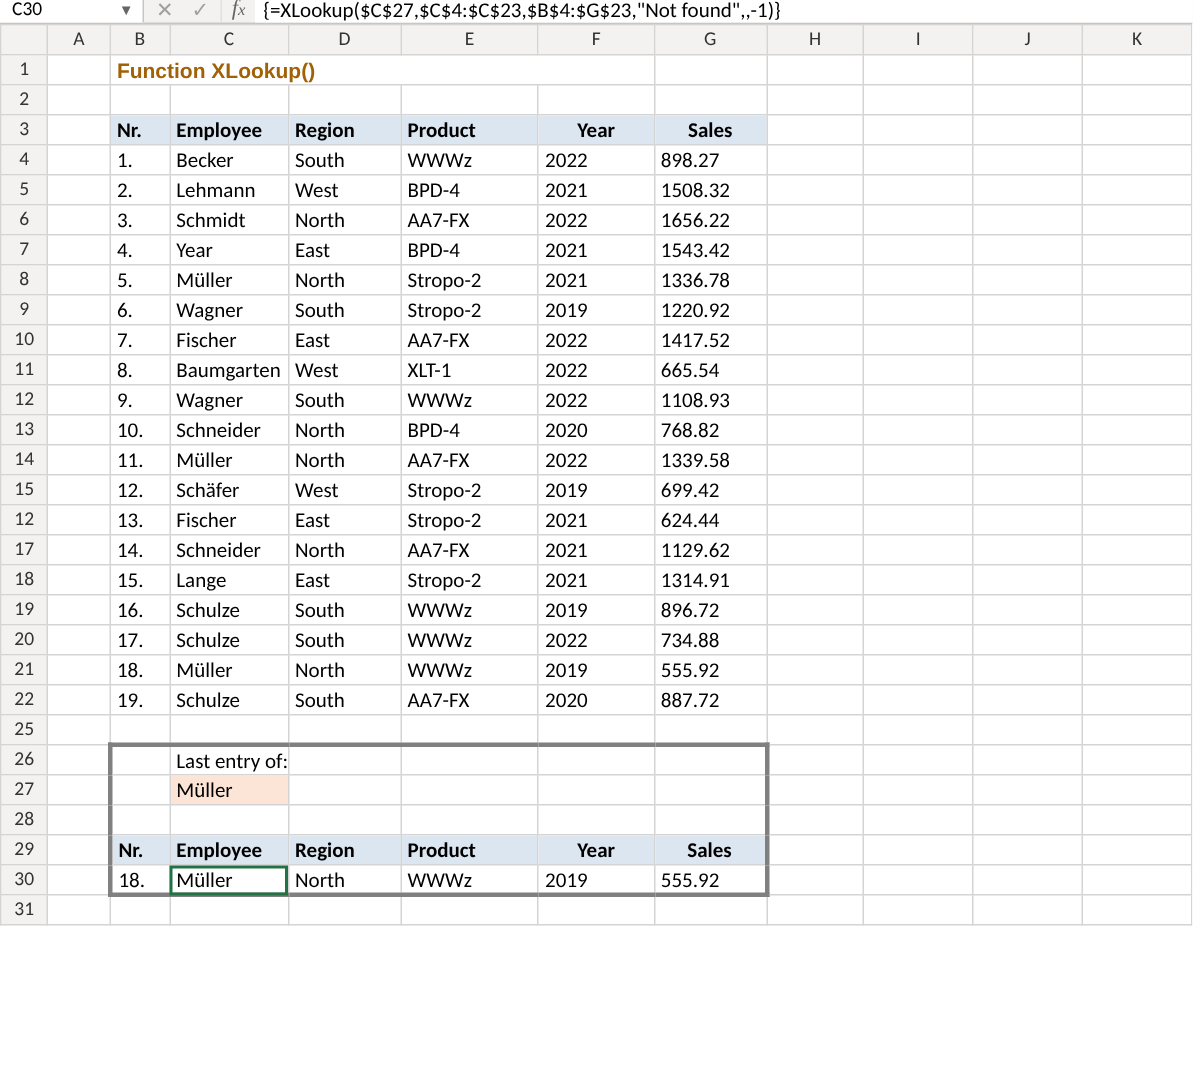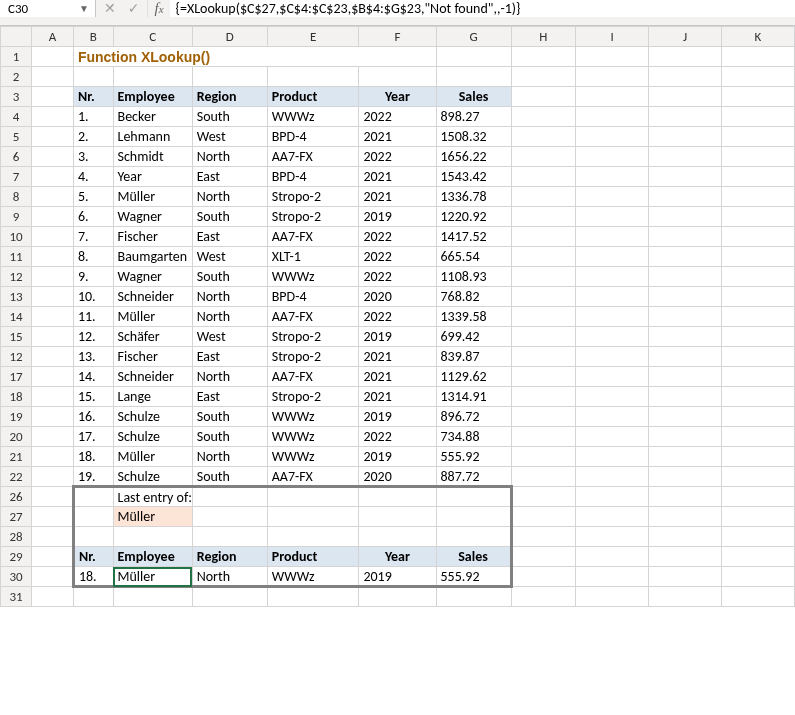--- a/index.html
+++ b/index.html
@@ -7,23 +7,23 @@
     margin: 0; padding: 0;
     font-family: Calibri, Arial, sans-serif;
     font-size: 14px;
     background: #fff;
     color: #000;
     width: 795px; height: 715px;
     overflow: hidden;
   }
   .formula-bar {
     display: flex;
-    align-items: flex-start;
+    align-items: flex-end;
     border-bottom: 1px solid #c6c6c6;
-    height: 26px;
+    height: 16px;
     background: #f3f2f1;
   }
   .name-box {
     width: 96px;
     display: flex;
     align-items: center;
     border-right: 1px solid #c6c6c6;
     background: #fff;
     padding: 0 6px;
     justify-content: space-between;
@@ -379,21 +379,21 @@
           <td></td>
         </tr>
         <tr>
           <th class="rowhdr">12</th>
           <td></td>
           <td class="num-right">13.</td>
           <td>Fischer</td>
           <td>East</td>
           <td>Stropo-2</td>
           <td class="num-right">2021</td>
-          <td class="num-right">839.87</td>
+          <td class="num-right">624.44</td>
           <td></td>
           <td></td>
           <td></td>
           <td></td>
         </tr>
         <tr>
           <th class="rowhdr">17</th>
           <td></td>
           <td class="num-right">14.</td>
           <td>Schneider</td>
@@ -470,20 +470,34 @@
           <td>South</td>
           <td>AA7-FX</td>
           <td class="num-right">2020</td>
           <td class="num-right">887.72</td>
           <td></td>
           <td></td>
           <td></td>
           <td></td>
         </tr>
         <tr>
+          <th class="rowhdr">25</th>
+          <td></td>
+          <td></td>
+          <td></td>
+          <td></td>
+          <td></td>
+          <td></td>
+          <td></td>
+          <td></td>
+          <td></td>
+          <td></td>
+          <td></td>
+        </tr>
+        <tr>
           <th class="rowhdr">26</th>
           <td></td>
           <td class="lookup-box-tl"></td>
           <td class="lookup-box-t">Last entry of:</td>
           <td class="lookup-box-t"></td>
           <td class="lookup-box-t"></td>
           <td class="lookup-box-t"></td>
           <td class="lookup-box-tr"></td>
           <td></td>
           <td></td>

